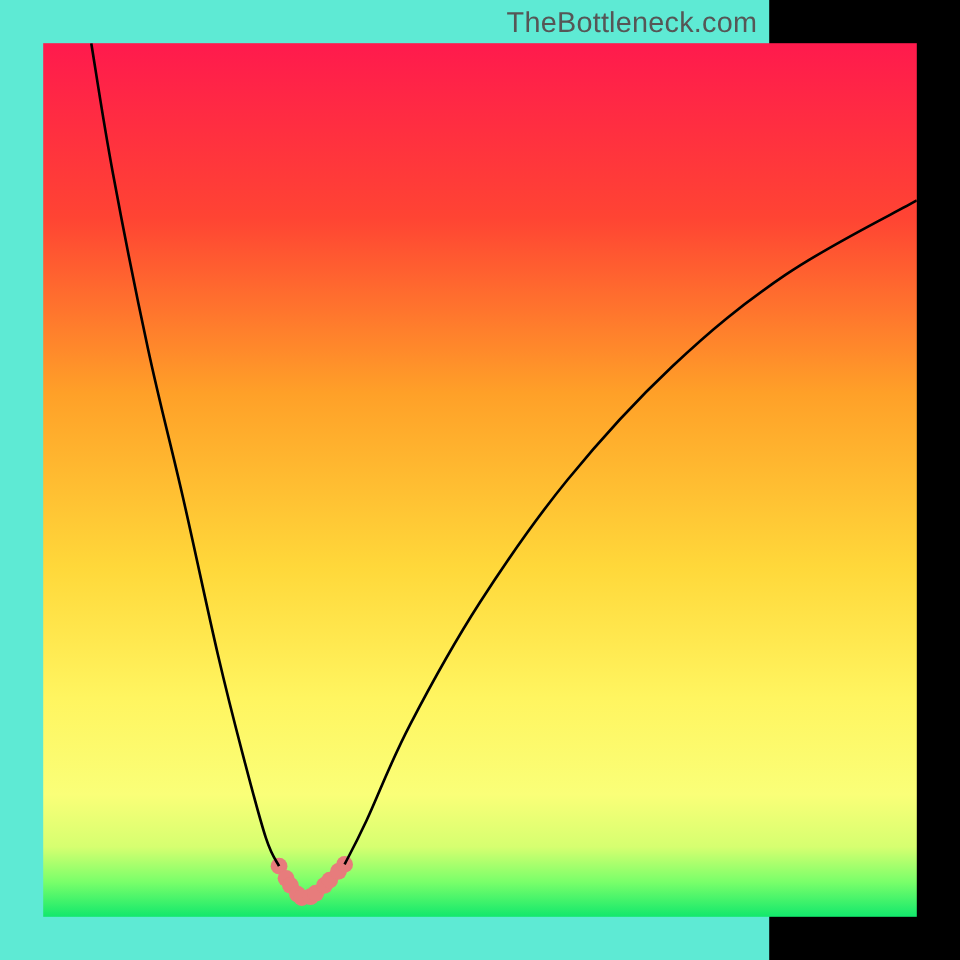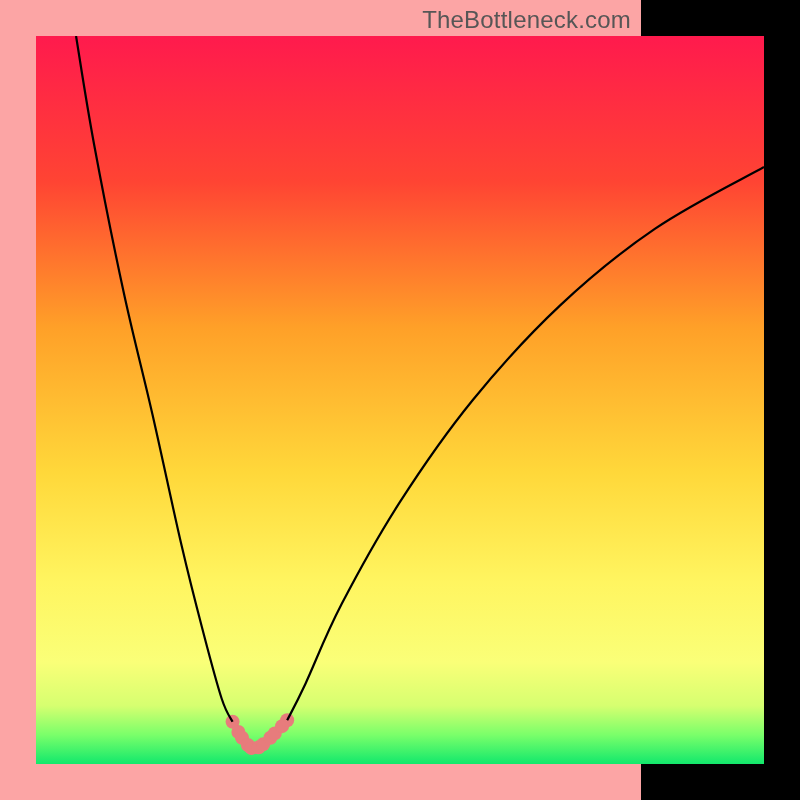--- a/index.html
+++ b/index.html
@@ -7,21 +7,21 @@
     padding: 0;
     width: 800px;
     height: 800px;
     overflow: hidden;
     background: #000;
   }
   .frame {
     position: relative;
     width: 641px;
     height: 800px;
-    background: #fca5a5;
+    background: #5eead4;
     text-decoration: underline;
   }
   .watermark {
     position: absolute;
     top: 6px;
     right: 10px;
     font-family: Arial, Helvetica, sans-serif;
     font-size: 24px;
     font-weight: 500;
     color: #565656;

